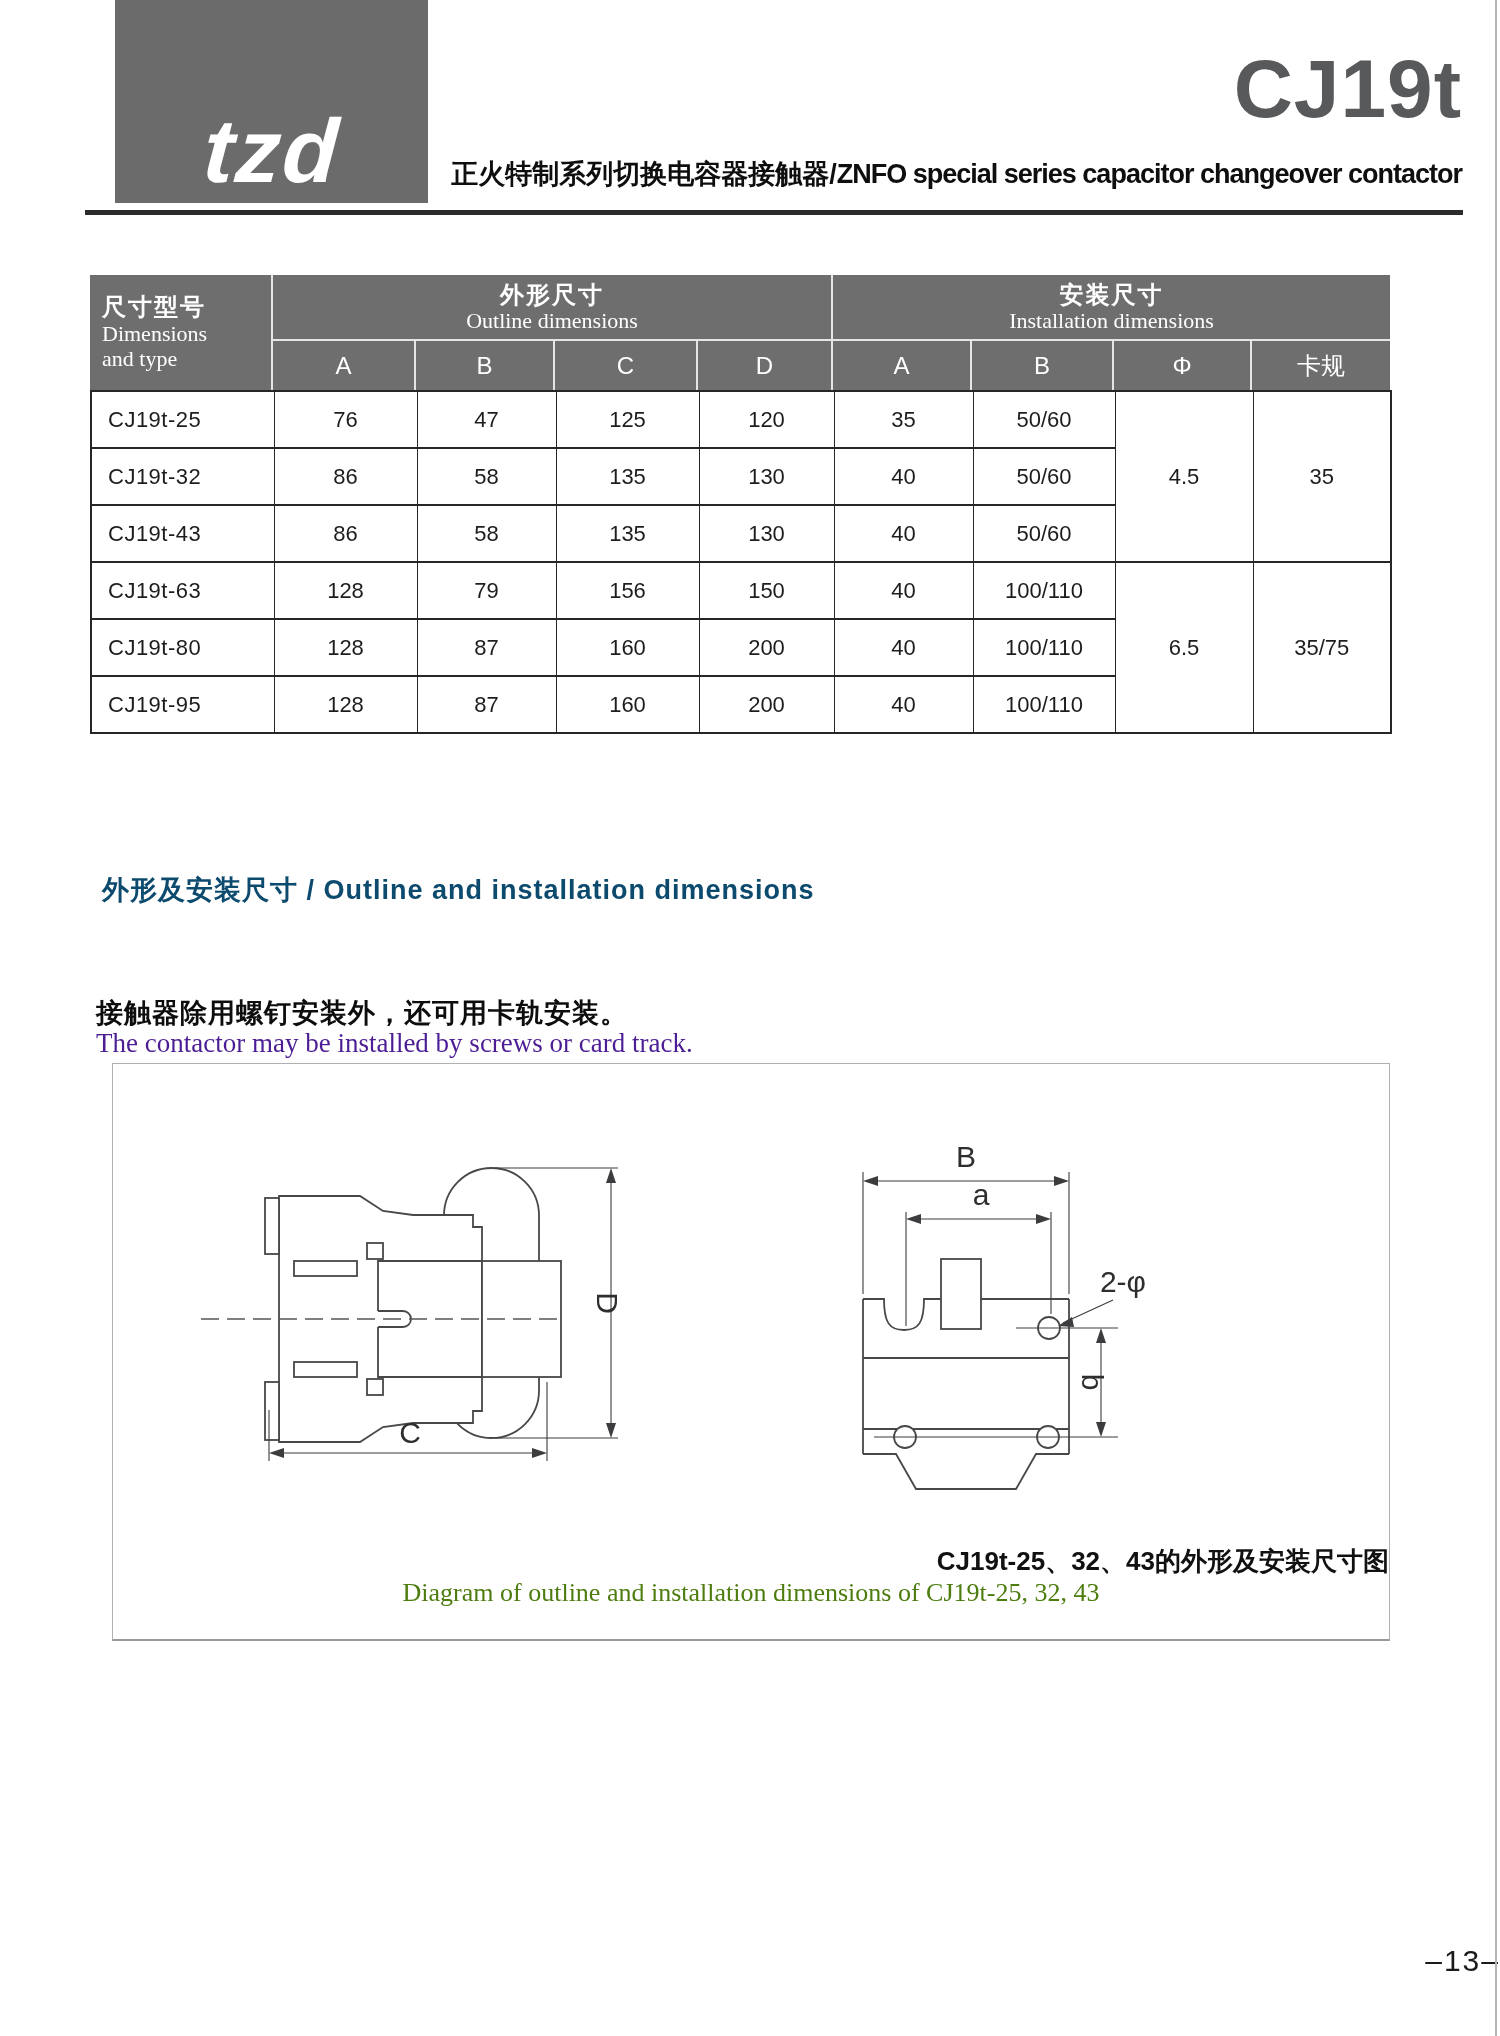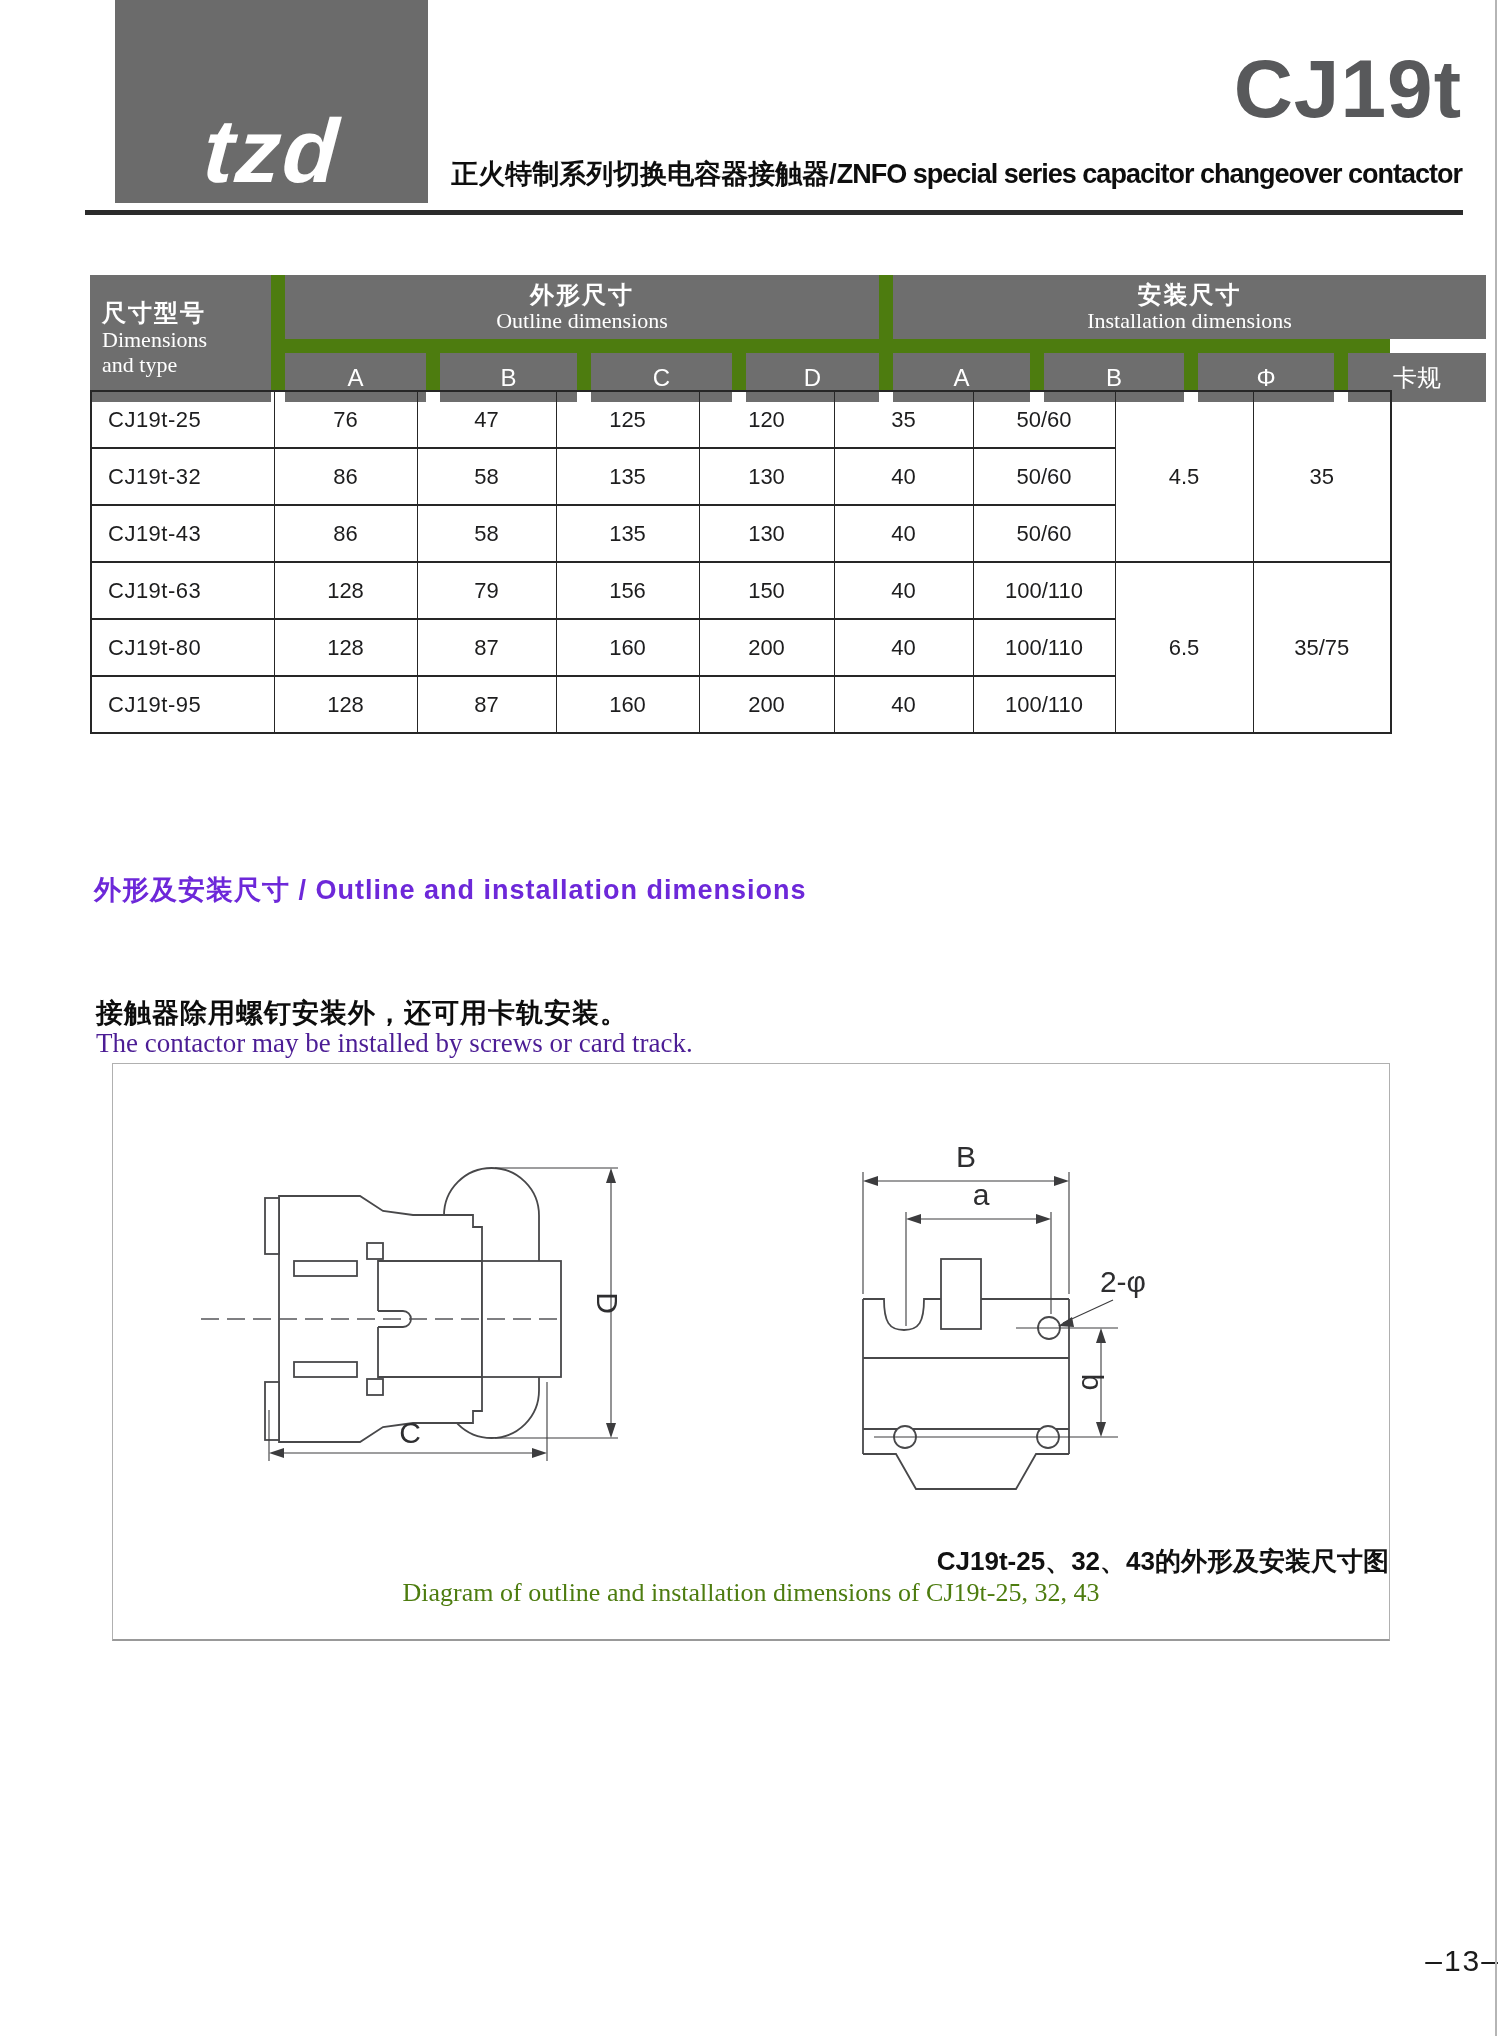--- a/index.html
+++ b/index.html
@@ -15,37 +15,37 @@
   .logo-text{font-style:italic;font-weight:bold;font-size:90px;line-height:.85;color:#ffffff;
     letter-spacing:2px;transform:skewX(-4deg);}
   .product-title{right:38px;top:48px;font-size:82px;font-weight:bold;color:#58595b;line-height:1;letter-spacing:1px;}
   .subtitle{right:38px;top:156px;font-size:27px;white-space:nowrap;color:#0e0e0e;}
   .subtitle .cn{font-weight:bold;}
   .subtitle .en{font-weight:600;letter-spacing:-1px;}
   .header-rule{left:85px;top:210px;width:1378px;height:5px;background:#2b2b2b;}
   
   .thead-grid{left:90px;top:275px;width:1300px;height:115px;display:grid;
     grid-template-columns:181px 141px 137px 141px 133px 137px 140px 136px 138px;
-    grid-template-rows:64px 49px;gap:14px;background:#4d7c0f;}
+    grid-template-rows:64px 49px;gap:2px;background:#e5e5e5;}
   .hcell{background:#6e6e6e;color:#ffffff;display:flex;flex-direction:column;
     align-items:center;justify-content:center;line-height:1.15;}
   .hcell .cn{font-size:24px;font-weight:600;letter-spacing:2px;}
   .hcell .en{font-family:"Liberation Serif",serif;font-size:22px;font-weight:400;}
   .hcell.type{grid-row:1 / span 2;grid-column:1;align-items:flex-start;padding-left:12px;box-sizing:border-box;}
   .hcell.outline{grid-row:1;grid-column:2 / span 4;}
   .hcell.install{grid-row:1;grid-column:6 / span 4;}
   .hcell.sub{font-size:24px;}
   
   table.dims{position:absolute;left:90px;top:390px;width:1300px;border-collapse:collapse;
     table-layout:fixed;border:2px solid #262626;}
   table.dims td{border:2px solid #262626;border-left-width:1px;border-right-width:1px;
     height:55px;text-align:center;font-size:22px;color:#1d1d1e;padding:0;}
   table.dims td.model{text-align:left;padding-left:16px;letter-spacing:.5px;}
   
-  .section-heading{left:94px;top:872px;font-size:27px;font-weight:bold;color:#6d28d9;letter-spacing:1px;}
+  .section-heading{left:102px;top:872px;font-size:27px;font-weight:bold;color:#0c4a6e;letter-spacing:1px;}
   .note-cn{left:96px;top:995px;font-size:27px;font-weight:600;color:#0d0d0d;letter-spacing:1px;}
   .note-en{left:96px;top:1028px;font-family:"Liberation Serif",serif;font-size:27px;color:#4c1d95;}
   
   .diagram-box{left:112px;top:1063px;width:1276px;height:575px;border:1px solid #b0b0b0;
     border-bottom:2px solid #999999;box-sizing:content-box;background:#ffffff;}
   .diagram-box svg{position:absolute;left:0;top:0;}
   .caption-cn{left:0;right:0;top:480px;text-align:right;font-size:26px;font-weight:bold;color:#111;}
   .caption-en{left:0;right:0;top:514px;text-align:center;font-family:"Liberation Serif",serif;font-size:26px;color:#4d7c0f;}
   
   .page-number{left:0;right:0;top:1944px;text-align:right;font-size:30px;color:#1a1a1a;letter-spacing:2px;}

